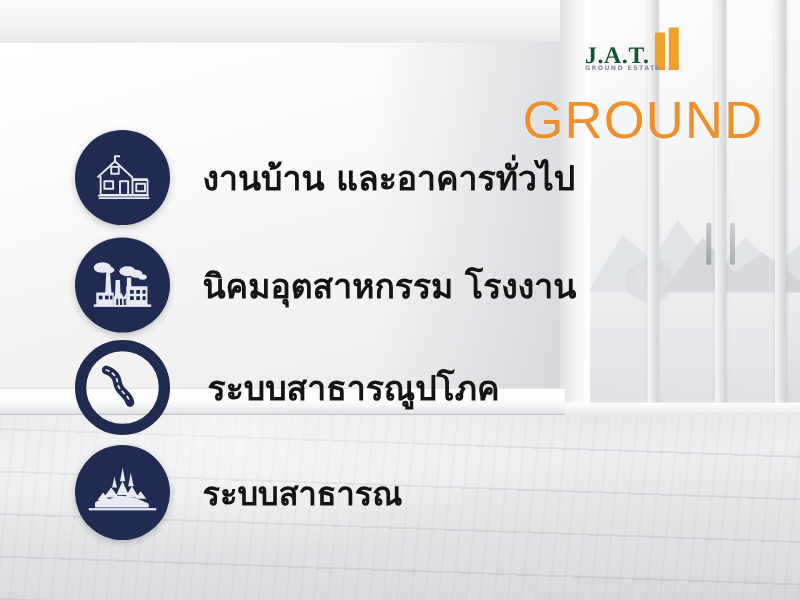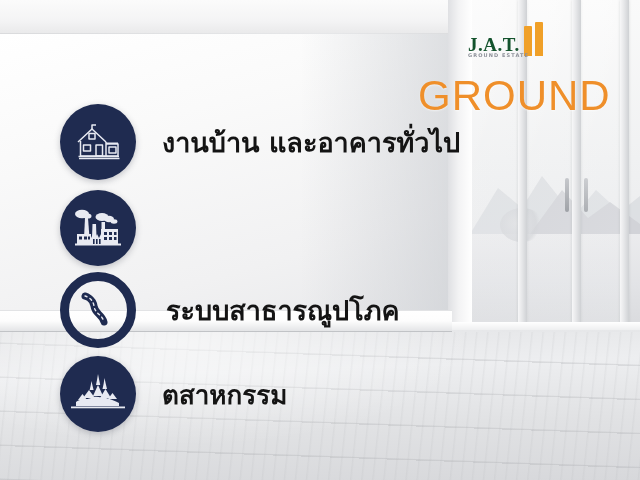--- a/index.html
+++ b/index.html
@@ -300,20 +300,21 @@
             <rect x="6" y="28.5" width="3" height="3"></rect>
             <rect x="11" y="28.5" width="3" height="3"></rect>
             <rect x="15" y="28.5" width="2" height="3"></rect>
             <rect x="20" y="31" width="1.6" height="5"></rect>
             <rect x="23" y="31" width="1.6" height="5"></rect>
             <rect x="26" y="31" width="1.6" height="5"></rect>
             <path d="M12.6 12 L14.2 12 L15.2 29 L13.4 29 Z" opacity="0"></path>
           </g>
         </svg>
       </div>
+      <div class="row-label">นิคมอุตสาหกรรม โรงงาน</div>
     </div>
 
     <div class="row row-3">
       <div class="badge ring">
         <svg width="44" height="44" viewBox="0 0 44 44">
           <path d="M9 8 C 9 8, 17 10, 18 18 C 19 26, 26 26, 28 34" fill="none" stroke="#1f2b50" stroke-width="7" stroke-linecap="round"></path>
           <path d="M9 8 C 9 8, 17 10, 18 18 C 19 26, 26 26, 28 34" fill="none" stroke="#e9eaf0" stroke-width="1.4" stroke-linecap="round" stroke-dasharray="2.4 3.2"></path>
         </svg>
       </div>
       <div class="row-label">ระบบสาธารณูปโภค</div>
@@ -335,17 +336,17 @@
             <path d="M39 31 L43.5 25 L48 31 Z"></path>
 
             <path d="M7 34 C 12 30, 18 32, 22 30 C 27 27, 32 30, 37 30 C 42 31, 46 33, 50 35 L50 38 L7 38 Z"></path>
 
             <rect x="2" y="38.5" width="54" height="1.8"></rect>
 
             <path d="M6 41 L52 41 L52 41 Z" opacity="0"></path>
           </g>
         </svg>
       </div>
-      <div class="row-label">ตสาหกรรม</div>
+      <div class="row-label">ระบบสาธารณ</div>
     </div>
 
   </div>
 </div>
 
 </body></html>

